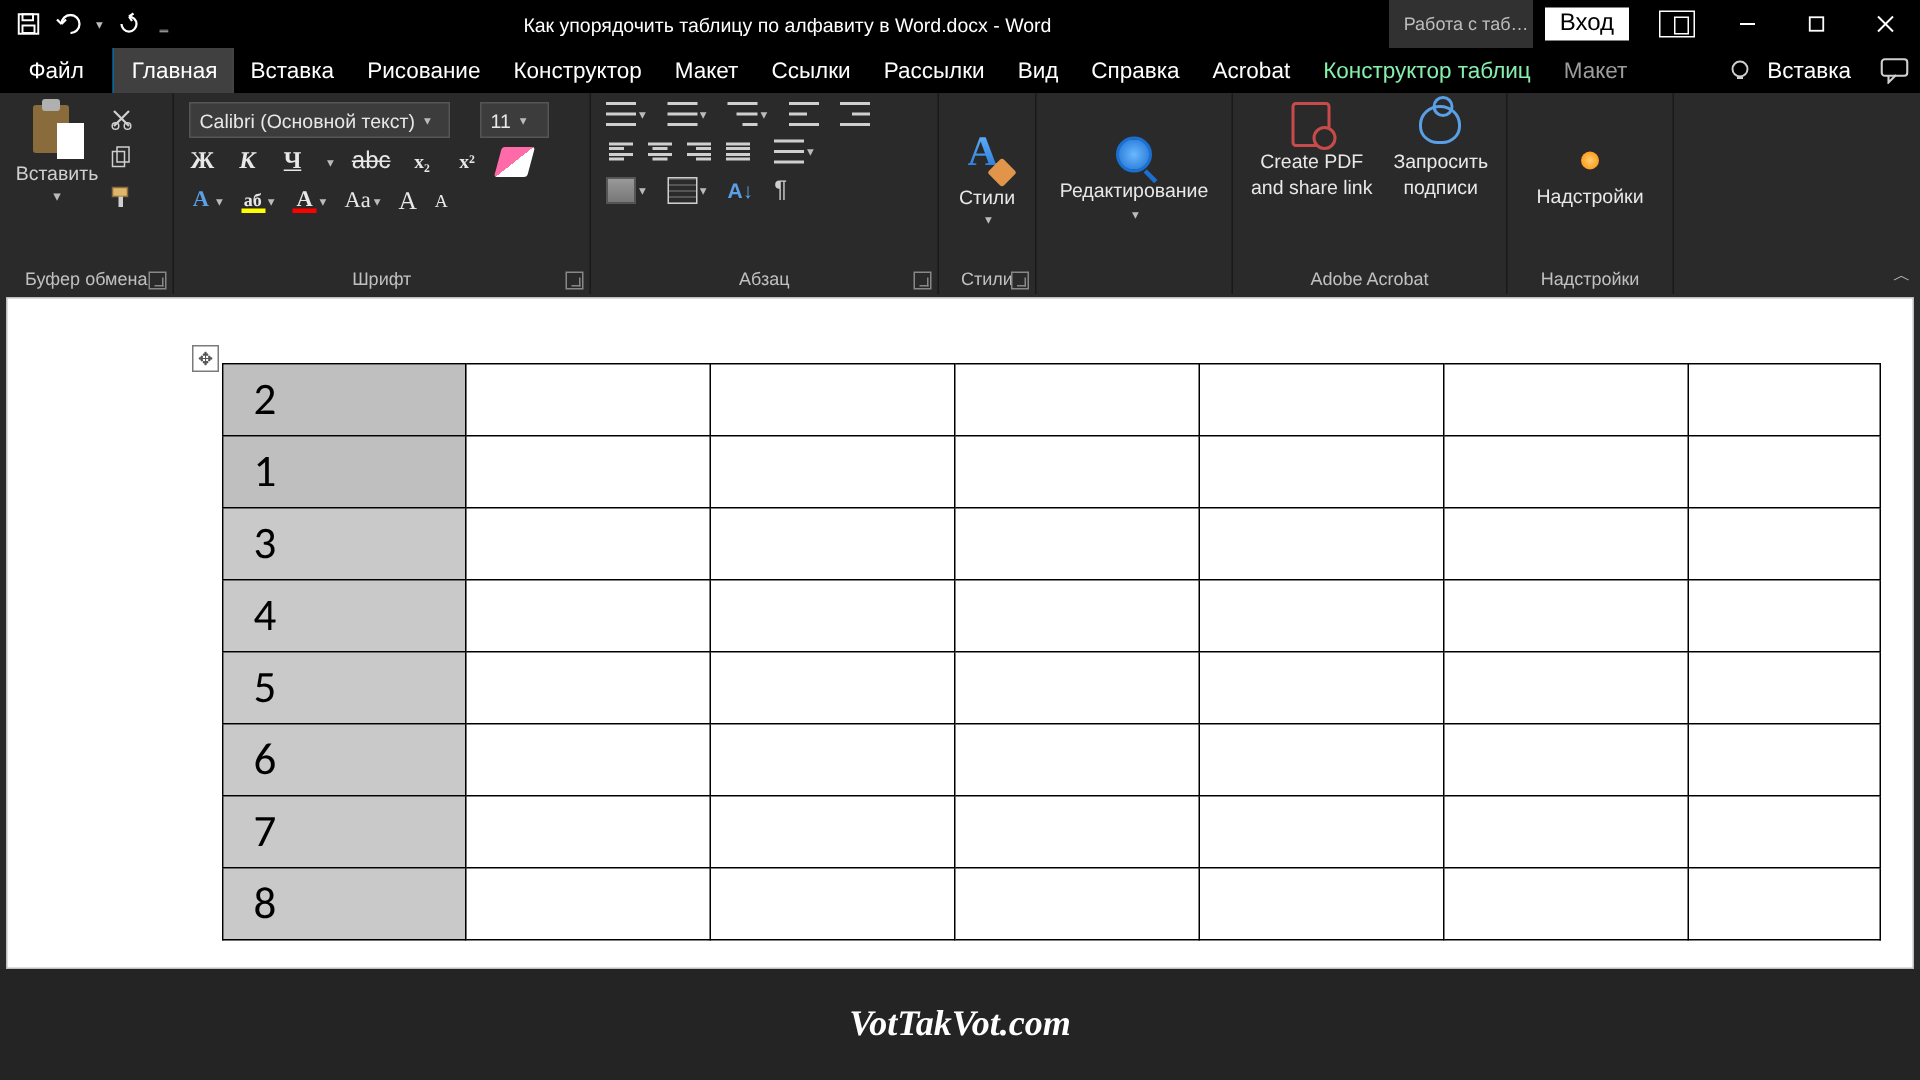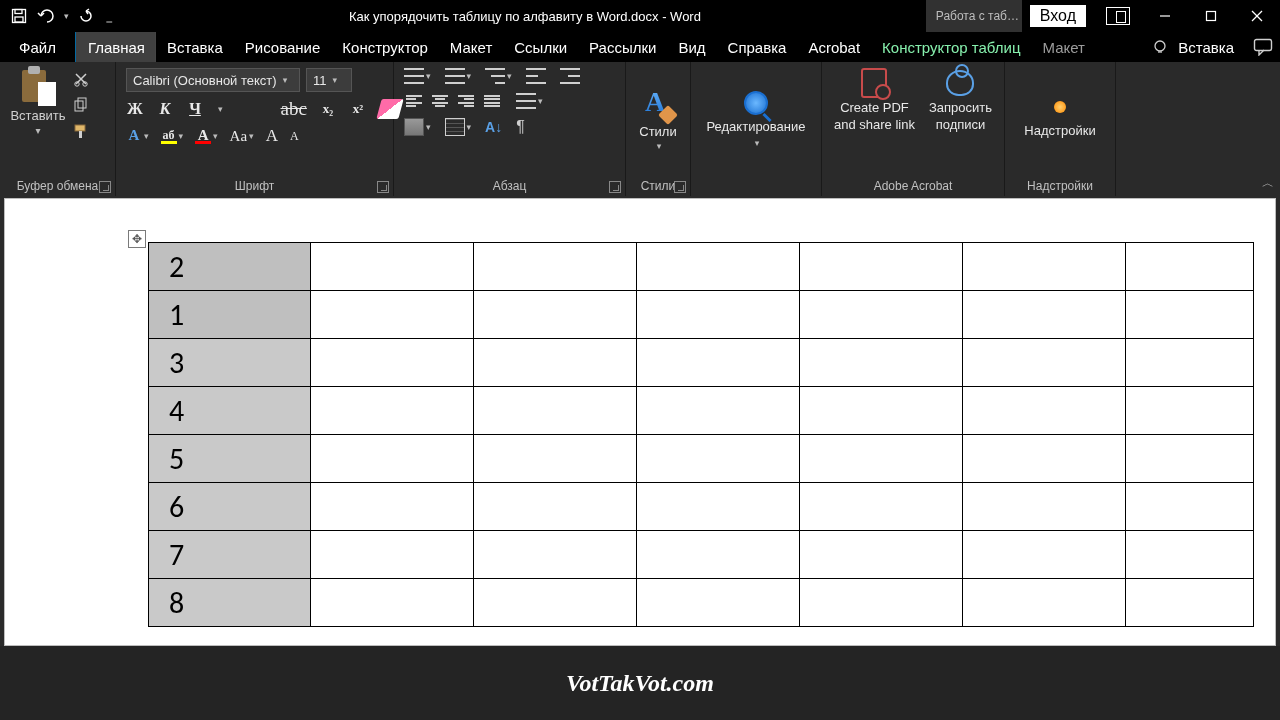--- a/index.html
+++ b/index.html
@@ -47,30 +47,30 @@
   .paste-board { position:absolute; left:2px; top:4px; width:24px; height:32px; background:#8a6b3c; border-radius:2px;}
   .paste-clip { position:absolute; left:8px; top:0; width:12px; height:8px; background:#b0b0b0; border-radius:2px;}
   .paste-page { position:absolute; right:0; bottom:0; width:18px; height:24px; background:#fff; }
   .paste-lbl { font-size:13px; }
   .paste-arrow { font-size:10px; color:#bbb; }
   .clip-col { display:flex; flex-direction:column; gap:8px; padding:4px 2px 0 4px;}
   .clip-col .ci { width:18px; height:18px; display:flex; align-items:center; justify-content:center; }
 
   
   .g-font .group-body { flex-direction:column; gap:6px; padding:6px 10px;}
-  .font-row { display:flex; align-items:center; gap:6px; }
+  .font-row { display:flex; align-items:center; gap:20px; }
   .combo { background:#3c3c3c; border:1px solid #555; height:24px; display:flex; align-items:center; padding:0 6px; color:#e8e8e8; font-size:13px; }
   .combo .arr { margin-left:6px; font-size:9px; color:#bbb;}
   .fname { width:174px; }
   .fsize { width:46px; }
   .fmt-row { display:flex; align-items:center; gap:12px; }
   .fmt { font-family:"Times New Roman",serif; font-size:16px; color:#e8e8e8; min-width:18px; text-align:center; font-weight:bold;}
   .fmt.it { font-style:italic; }
   .fmt.ul { text-decoration:underline;}
-  .fmt.strike { text-decoration:line-through; font-weight:normal; font-size:19px; font-family:Liberation Serif, serif;margin-left:46px;}
+  .fmt.strike { text-decoration:line-through; font-weight:normal; font-size:16px; font-family:Liberation Sans, sans-serif;}
   .fmt.sub { font-size:13px;}
   .fmt.sup { font-size:13px;}
   .eraser { width:22px; height:20px; background:linear-gradient(135deg,#ff6ba8 50%,#fff 50%); transform:skewX(-15deg); border-radius:2px;}
   .fcolor-row { display:flex; align-items:center; gap:12px;}
   .colorbtn { display:flex; flex-direction:column; align-items:center;}
   .colorbtn .glyph { font-family:"Times New Roman",serif; font-size:15px; color:#e8e8e8; line-height:12px; font-weight:bold;}
   .colorbtn .bar { width:16px; height:3px; }
   .split-arr { font-size:9px; color:#bbb; margin-left:2px;}
   .aa-case { font-family:"Times New Roman",serif; font-size:15px; color:#e8e8e8;}
   .aa-big { font-family:"Times New Roman",serif; color:#e8e8e8;}

